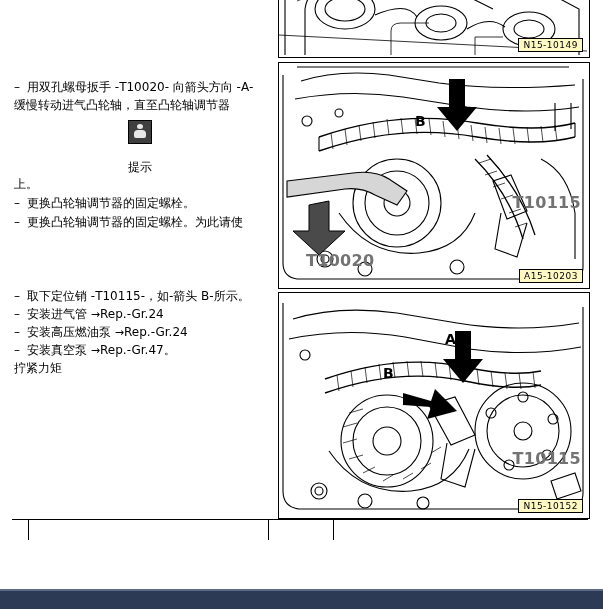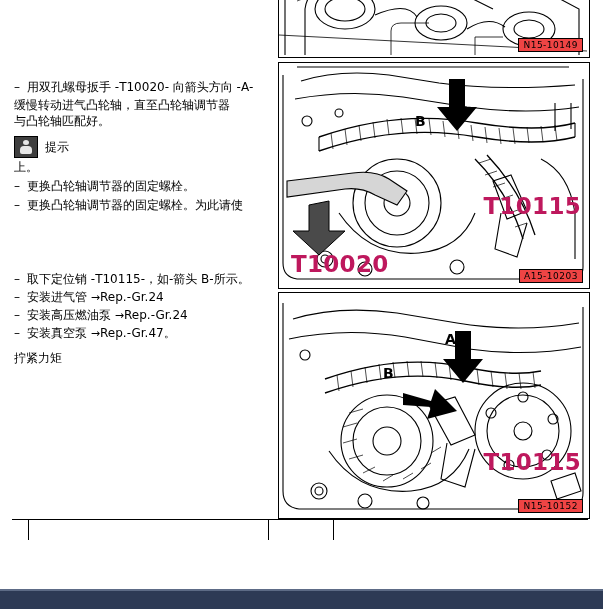--- a/index.html
+++ b/index.html
@@ -43,21 +43,22 @@
   .btxt { flex: 1 1 auto; }
   .indent { margin-left: 13px; }
   .plain { margin-left: 0; }
 
   
   .note-wrap {
     margin-top: 7px;
     margin-bottom: 2px;
     display: flex;
     align-items: center;
-    gap: 7px;
+    gap: 16px;
+    flex-direction: column;
   }
   .note-icon {
     width: 22px;
     height: 20px;
     background: #3f3f3f;
     border: 1px solid #000;
     position: relative;
     flex: 0 0 22px;
   }
   .note-icon::before {
@@ -95,31 +96,31 @@
   }
   #fig1 { left: 278px; top: -96px; width: 310px; height: 152px; }
   #fig2 { left: 278px; top: 62px; width: 310px; height: 225px; }
   #fig3 { left: 278px; top: 292px; width: 310px; height: 225px; }
 
   .fig-code {
     position: absolute;
     right: 6px;
     bottom: 5px;
     border: 1px solid #000;
-    background: #ef4444;
+    background: #fef9c3;
     font-size: 9px;
     letter-spacing: .5px;
     padding: 1px 4px;
     font-family: "DejaVu Sans", "Liberation Sans", sans-serif;
   }
   .tool-lbl {
     position: absolute;
-    font-size: 23px;
+    font-size: 16px;
     font-weight: bold;
-    color: #be185d;
+    color: #737373;
     letter-spacing: .3px;
   }
   .letter-lbl {
     position: absolute;
     font-size: 14px;
     font-weight: bold;
   }
 
   
   .fig svg { display: block; }
@@ -171,21 +172,20 @@
 
   <div class="text-col">
 
     <div class="blk bullet-row">
       <span class="dash">–</span>
       <span class="btxt">
         <div class="para">用双孔螺母扳手 -T10020- 向箭头方向 -A-</div>
       </span>
     </div>
     <div class="para plain">缓慢转动进气凸轮轴，直至凸轮轴调节器</div>
-    <div class="para indent">与凸轮轴匹配好。</div>
 
     <div class="note-wrap">
       <span class="note-icon"></span>
       <span class="note-label">提示</span>
     </div>
     <div class="para">上。</div>
 
     <div class="blk bullet-row" style="margin-top:4px">
       <span class="dash">–</span>
       <span class="btxt">更换凸轮轴调节器的固定螺栓。</span>
@@ -219,21 +219,21 @@
       </span>
     </div>
 
     <div class="blk bullet-row" style="margin-top:3px">
       <span class="dash">–</span>
       <span class="btxt">
         <span>安装真空泵 </span><span class="arrowglyph">→</span><span class="linkref">Rep.-Gr.47</span><span>。</span>
       </span>
     </div>
 
-    <div class="para" style="margin-top:10px">拧紧力矩</div>
+    <div class="para" style="margin-top:3px">拧紧力矩</div>
   </div>
 
   <div class="fig" id="fig1">
     <svg width="308" height="150" viewBox="0 0 308 150">
       <rect x="0" y="0" width="308" height="150" fill="#fff"></rect>
       <g stroke="#000" fill="none" stroke-width="1.1">
         <path d="M6 150 L6 96 Q6 70 30 62 L70 50 Q92 44 104 56 L126 74"></path>
         <path d="M126 74 Q150 60 176 70 L210 86"></path>
         <path d="M210 86 Q238 72 266 86 L300 104 L300 150"></path>
         <path d="M26 150 L26 104 Q28 86 48 80 L82 68"></path>
@@ -308,21 +308,21 @@
         <path d="M8 118 L74 110 Q96 107 110 116 L128 128 L118 142 L96 132 Q82 124 66 126 L8 134 Z" fill="#d6d6d6" stroke="#000" stroke-width="1.1"></path>
         <path d="M30 142 L30 168 L14 168 L40 192 L66 168 L50 168 L50 138 Z" fill="#4a4a4a" stroke="#000" stroke-width="1"></path>
       </g>
 
       <g>
         <path d="M170 54 L170 26 L158 26 L178 2 L198 26 L186 26 L186 54 Z" transform="translate(0,14) rotate(180 178 28)" fill="#000"></path>
       </g>
     </svg>
     <div class="letter-lbl" style="left:136px; top:50px;">B</div>
     <div class="tool-lbl" style="right:8px; top:130px;">T10115</div>
-    <div class="tool-lbl" style="left:12px; top:188px;">T10020</div>
+    <div class="tool-lbl" style="left:27px; top:188px;">T10020</div>
     <div class="fig-code">A15-10203</div>
   </div>
 
   <div class="fig" id="fig3">
     <svg width="308" height="223" viewBox="0 0 308 223">
       <rect x="0" y="0" width="308" height="223" fill="#fff"></rect>
       <g stroke="#000" fill="none" stroke-width="1.1">
         <path d="M4 10 L4 198 Q4 214 20 216 L290 216 Q304 214 304 200 L304 14"></path>
         <path d="M14 26 Q60 12 118 20 L178 30 Q240 40 300 30"></path>
         <path d="M10 46 Q66 34 126 44 L190 56 Q248 64 302 54"></path>

